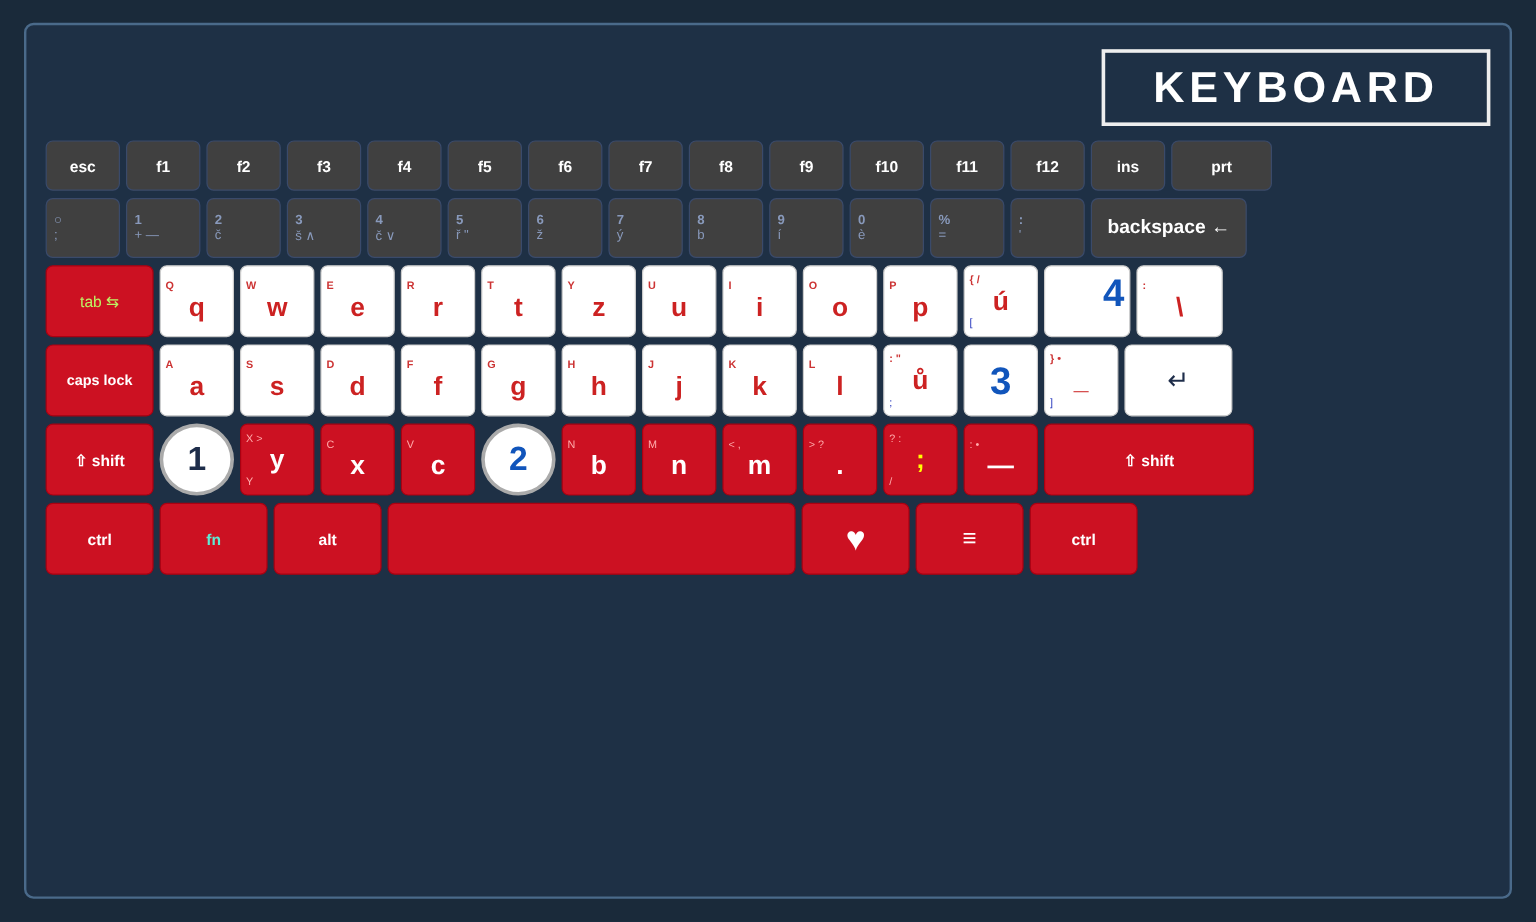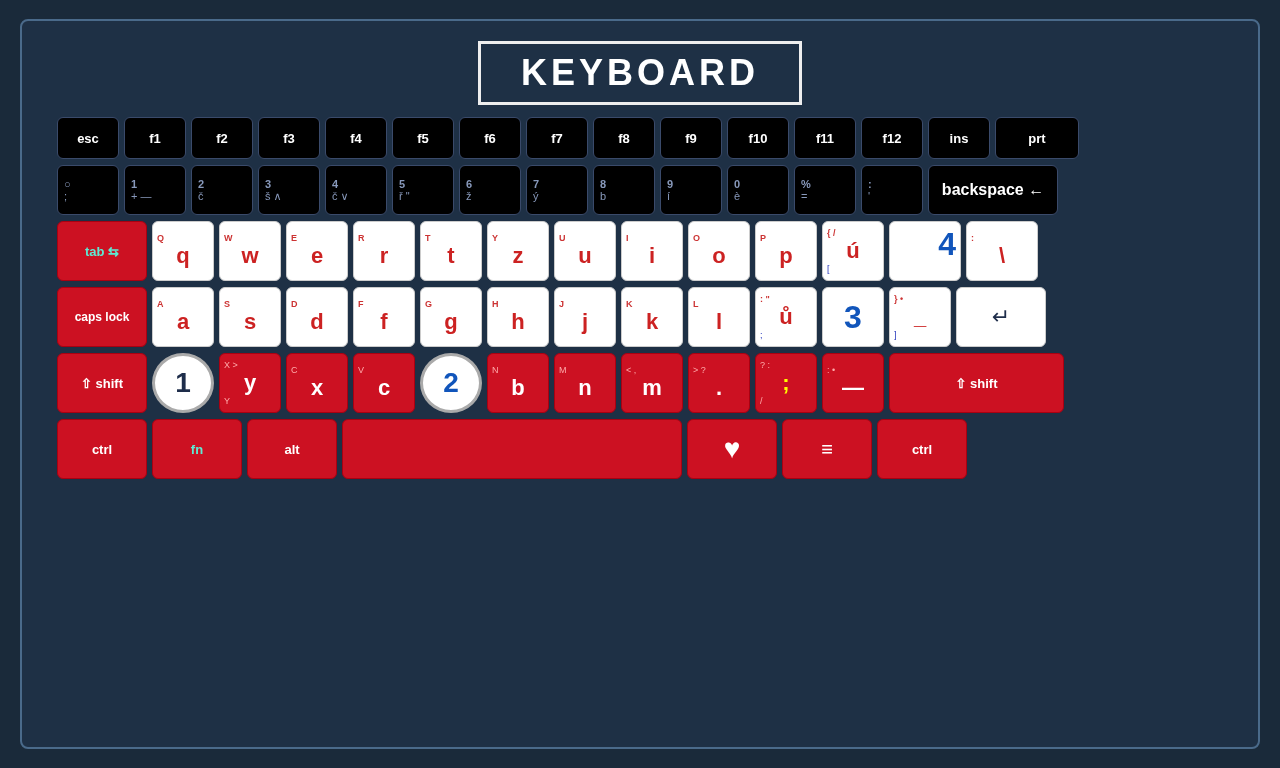--- a/index.html
+++ b/index.html
@@ -12,24 +12,24 @@
       height: 768px;
       font-family: Arial, sans-serif;
       overflow: hidden;
     }
     .main-container {
       background: #1e3045;
       border: 2px solid #4a6a8a;
       border-radius: 8px;
       width: 1240px;
       height: 730px;
-      padding: 20px 35px;
+      padding: 20px 16px;
       display: flex;
       flex-direction: column;
-      align-items: center;
+      align-items: flex-end;
       gap: 12px;
     }
     .title-box {
       border: 3px solid #eee;
       padding: 8px 40px;
       background: #1e3045;
     }
     .title-text {
       color: white;
       font-size: 36px;
@@ -93,21 +93,21 @@
       border-radius: 6px;
       display: flex;
       flex-direction: column;
       align-items: center;
       justify-content: center;
       position: relative;
       font-size: 11px;
       user-select: none;
     }
     .key-dark {
-      background: #000000;
+      background: #404040;
       color: white;
       border: 1px solid #3a4a6a;
     }
     .key-white {
       background: white;
       color: #1e2d4a;
       border: 1px solid #ccc;
     }
     .key-red {
       background: #cc1122;
@@ -343,21 +343,21 @@
           <span class="num-bot">'</span>
         </div>
       </div>
       <div class="key key-dark key-backspace">
         <span style="color:white;font-size:16px;font-weight:bold;">backspace ←</span>
       </div>
     </div>
 
     <div class="key-row qwerty-row">
       <div class="key key-red key-tab">
-        <span style="color:#5eead4;font-size:13px;font-weight:bold;">tab ⇆</span>
+        <span style="color:#bef264;font-size:13px;font-weight:normal;">tab ⇆</span>
       </div>
       <div class="key key-white key-qw">
         <div class="key-inner">
           <span class="qw-top">Q</span>
           <span class="qw-main">q</span>
         </div>
       </div>
       <div class="key key-white key-qw">
         <div class="key-inner">
           <span class="qw-top">W</span>

